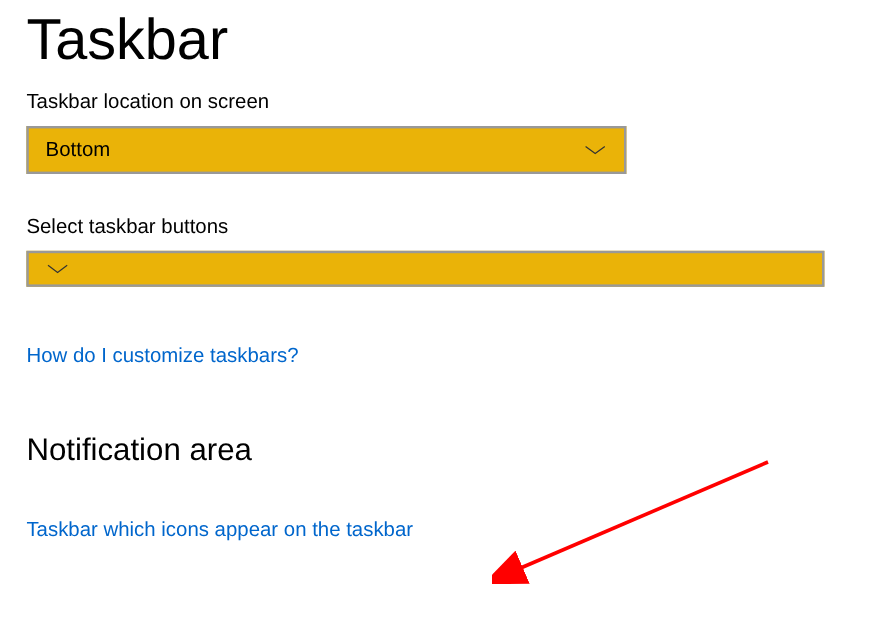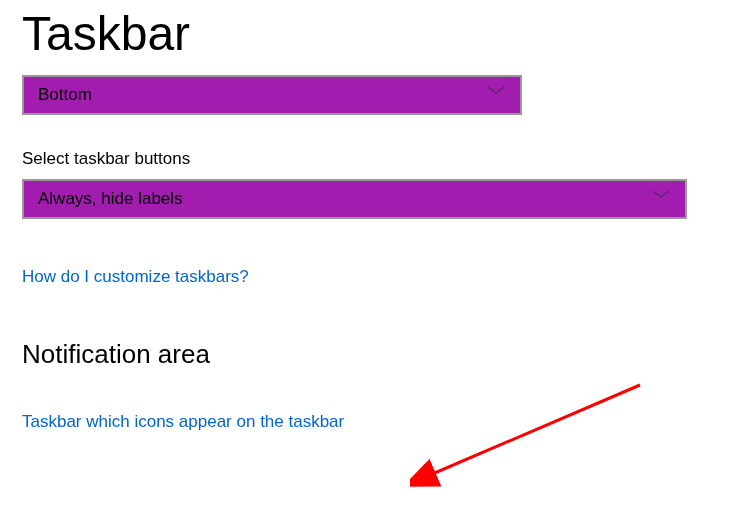--- a/index.html
+++ b/index.html
@@ -28,28 +28,28 @@
       letter-spacing: 0px;
     }
     .field-label {
       font-size: 17px;
       font-weight: 400;
       margin-bottom: 10px;
       color: #000;
     }
     .dropdown {
       display: flex;
-      align-items: flex-start;
+      align-items: center;
       justify-content: space-between;
       border: 2px solid #999999;
       padding: 8px 14px;
       font-size: 17px;
       color: #000;
       cursor: pointer;
-      background: #a21caf;
+      background: #eab308;
     }
     .dropdown.narrow {
       width: 500px;
       margin-bottom: 34px;
     }
     .dropdown.wide {
       width: 665px;
       margin-bottom: 34px;
     }
     .chevron {
@@ -79,30 +79,30 @@
       top: 375px;
       pointer-events: none;
     }
   </style>
 </head>
 <body>
 
 <div class="content">
   <h1 class="page-title">Taskbar</h1>
 
+  <div class="field-label">Taskbar location on screen</div>
   <div class="dropdown narrow">
     <span>Bottom</span>
     <svg class="chevron" viewBox="0 0 20 10">
       <polyline points="2,2 10,8 18,2" fill="none" stroke="#333" stroke-width="1"></polyline>
     </svg>
   </div>
 
   <div class="field-label">Select taskbar buttons</div>
   <div class="dropdown wide">
-    <span>Always, hide labels</span>
     <svg class="chevron" viewBox="0 0 20 10">
       <polyline points="2,2 10,8 18,2" fill="none" stroke="#333" stroke-width="1"></polyline>
     </svg>
   </div>
 
   <a class="link help-link">How do I customize taskbars?</a>
 
   <h2 class="section-title">Notification area</h2>
 
   <a class="link">Taskbar which icons appear on the taskbar</a>

